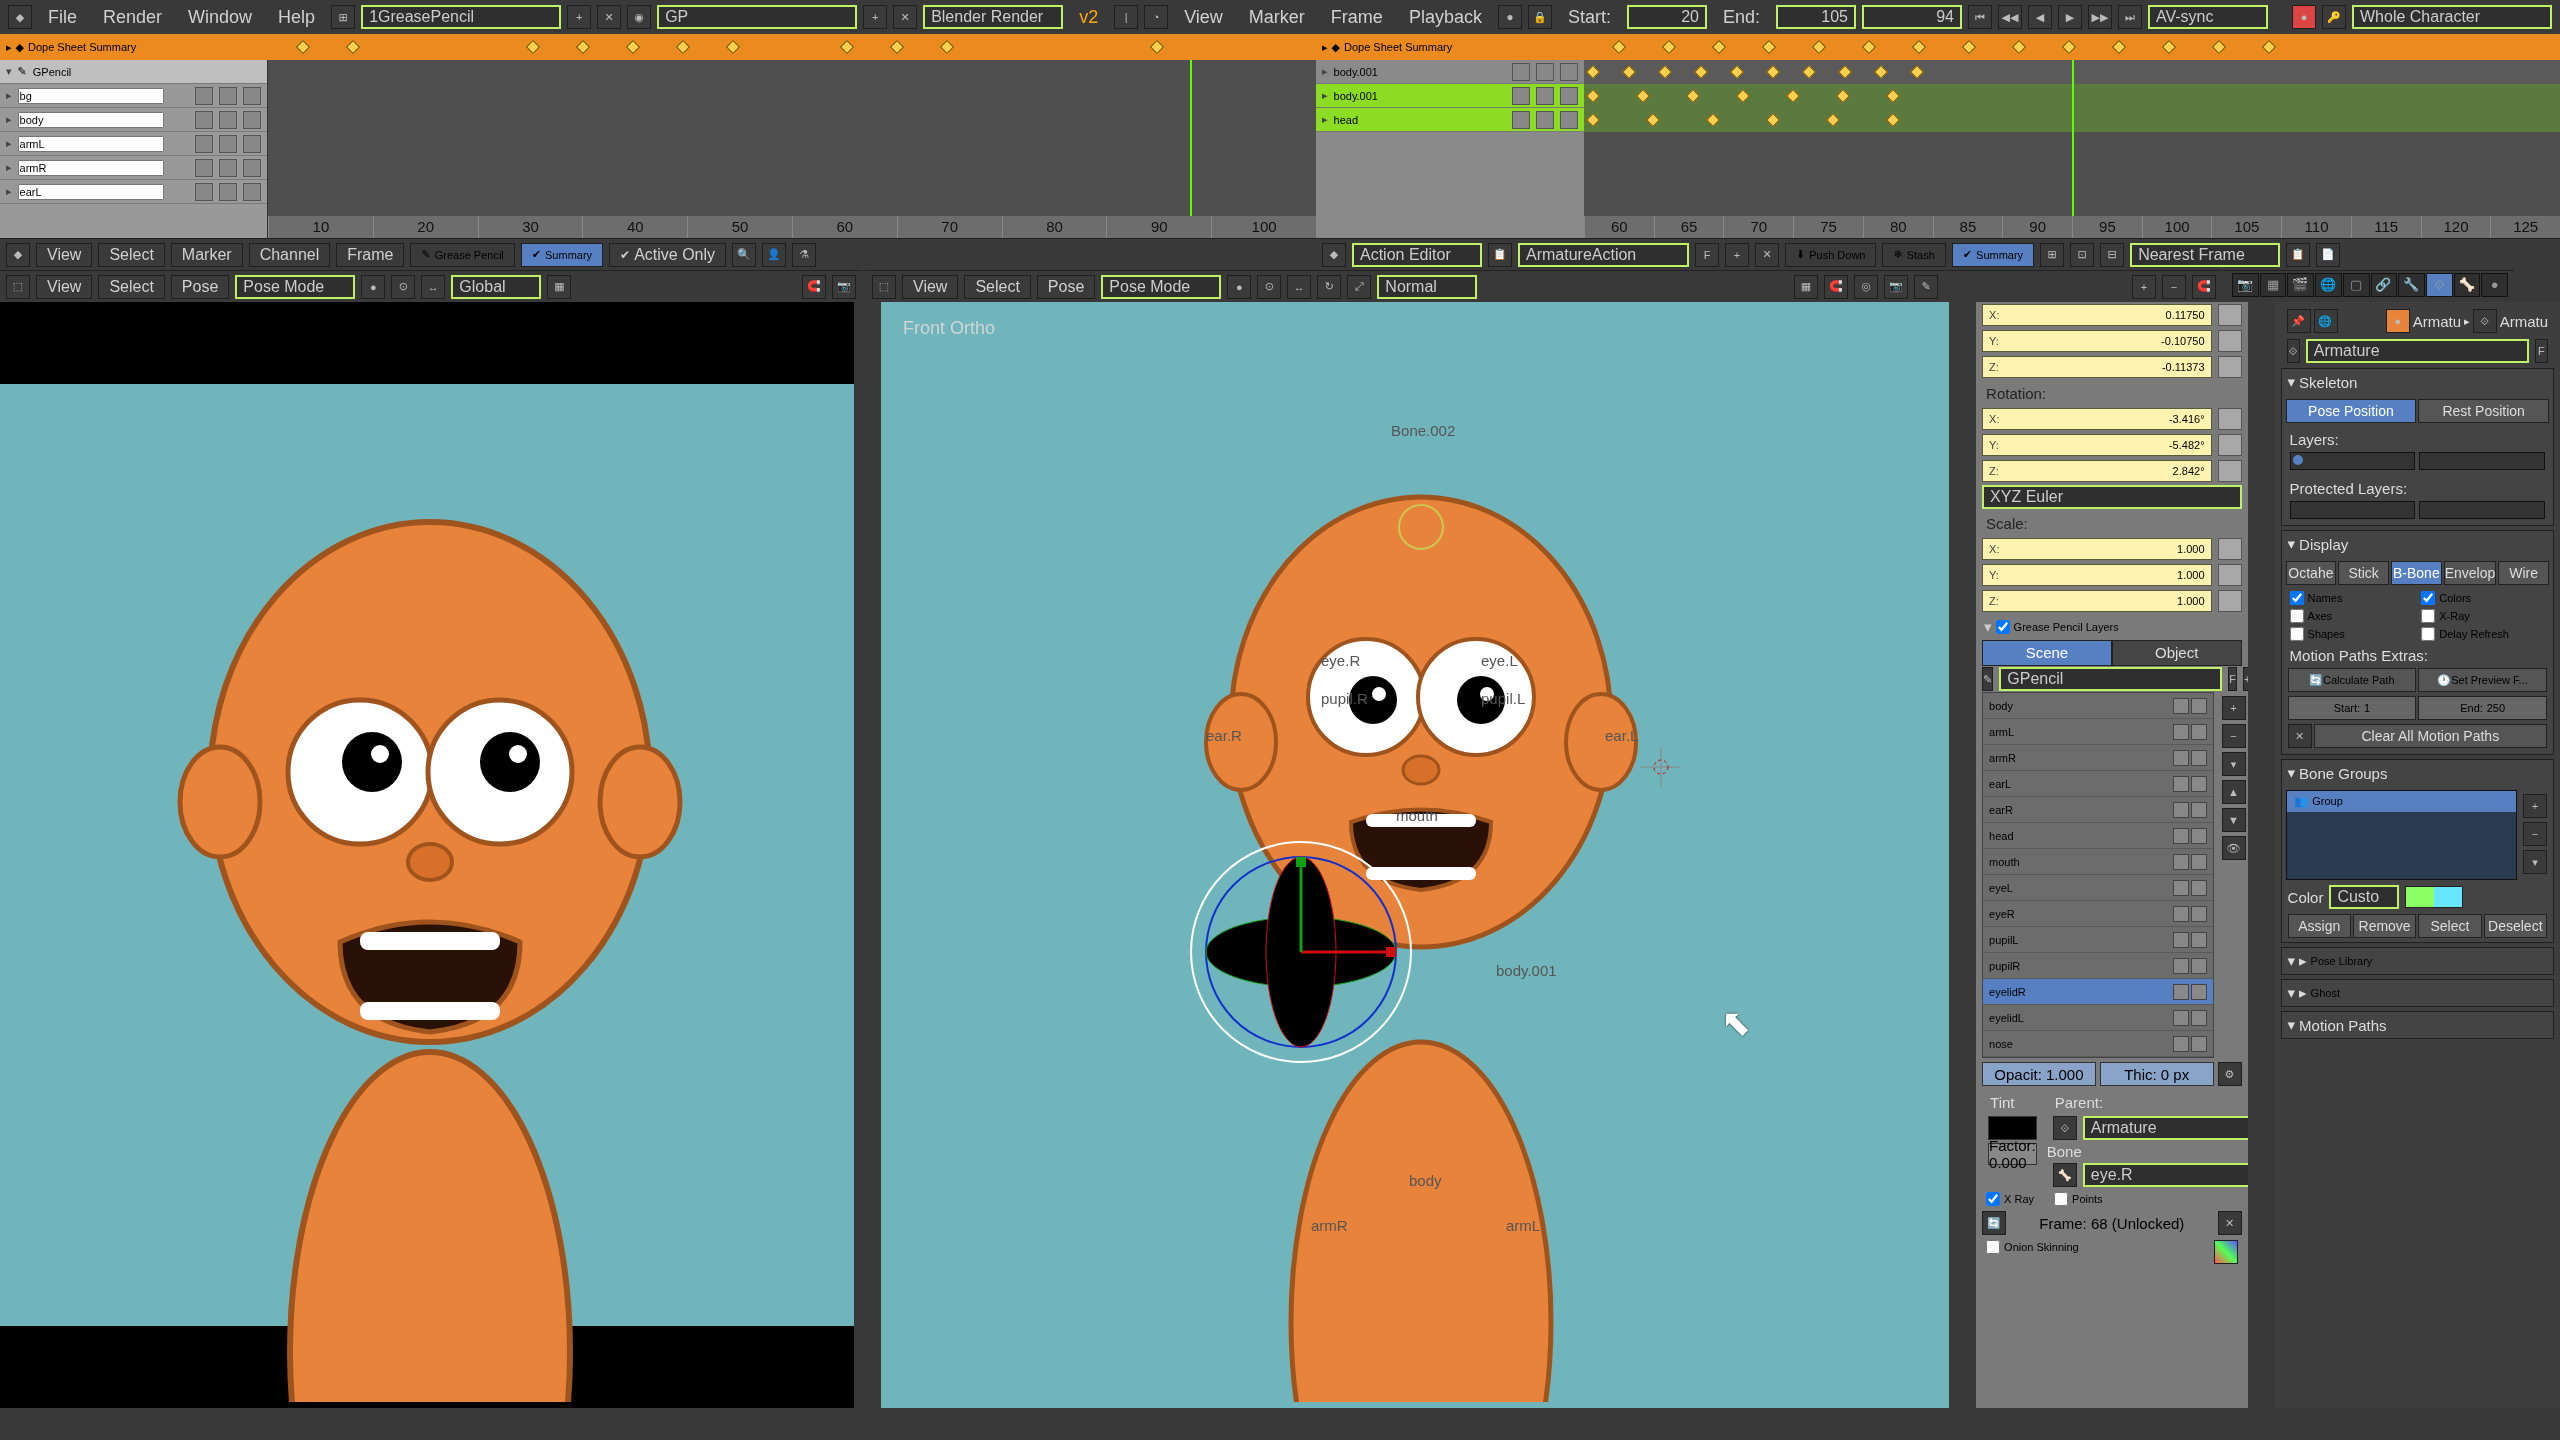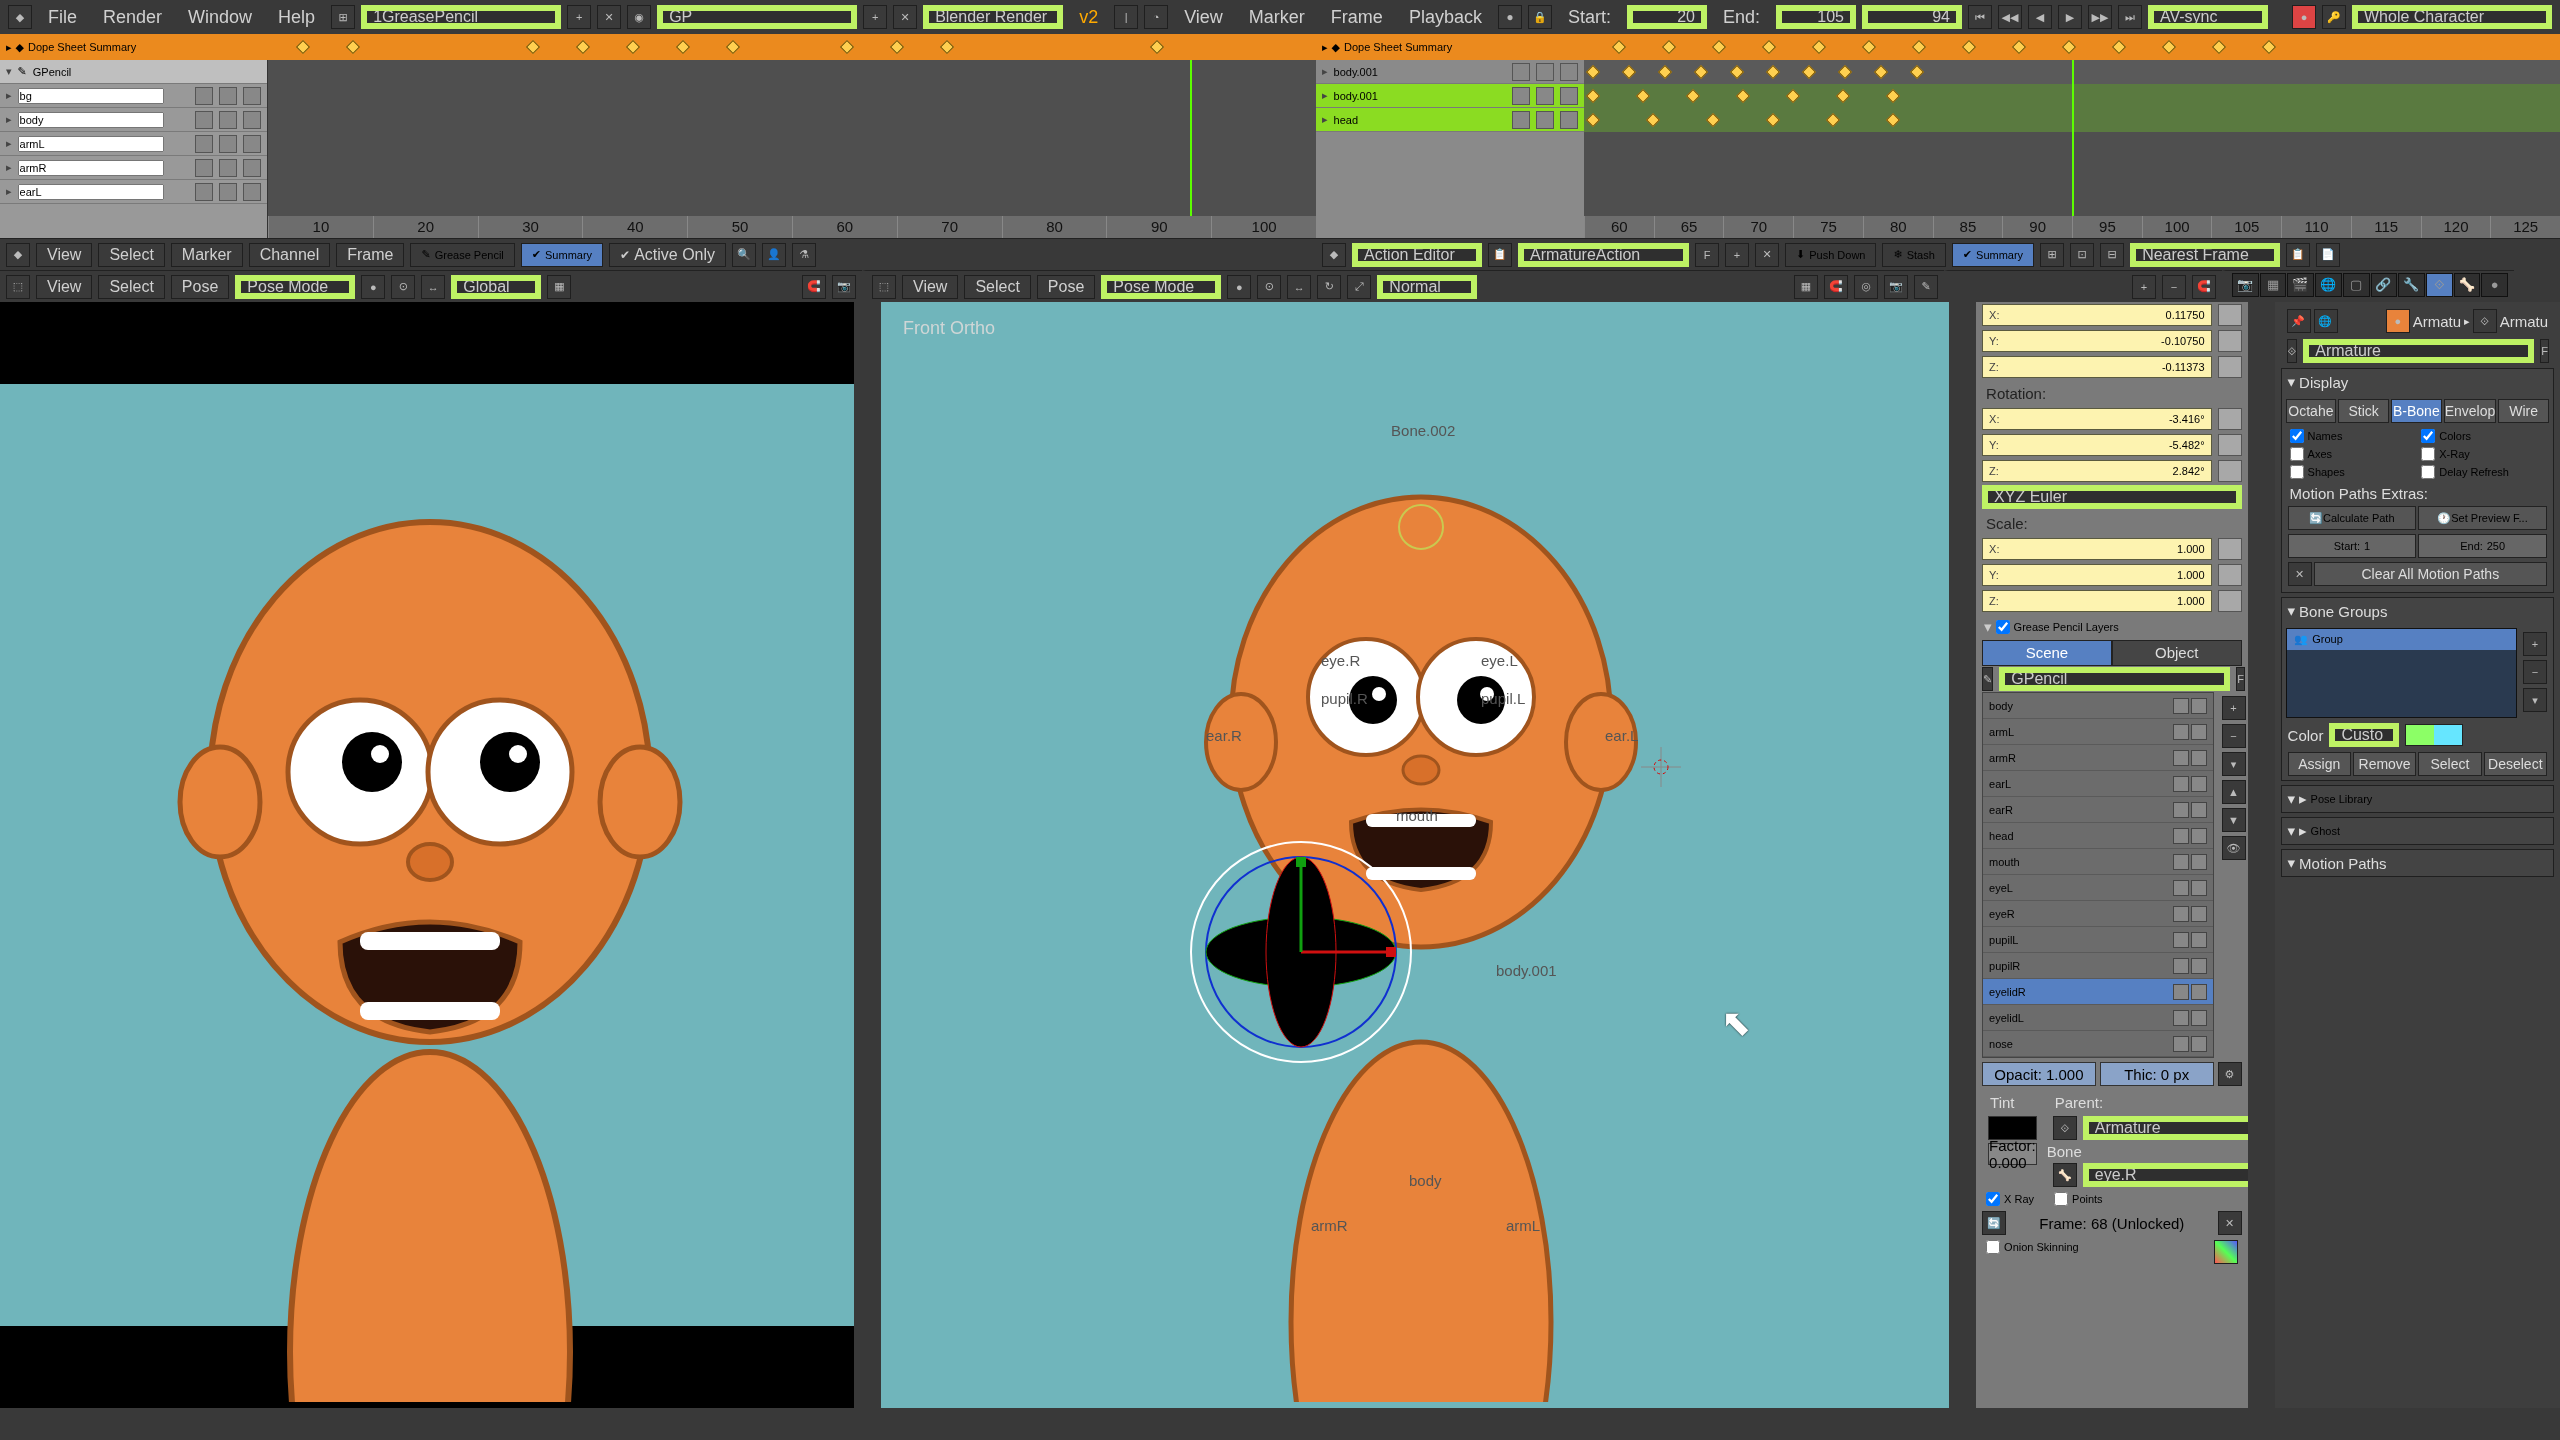--- a/index.html
+++ b/index.html
@@ -1,20 +1,20 @@
 <!DOCTYPE html>
 <html><head>
 <meta charset="utf-8">
 <style>
 * { margin: 0; padding: 0; box-sizing: border-box; font-family: "Segoe UI", Arial, sans-serif; font-size: 11px; color: #000; }
 body { background: #393939; width: 2560px; height: 1440px; overflow: hidden; }
 
 .topbar { height: 34px; background: #393939; display: flex; align-items: center; padding: 0 8px; gap: 6px; }
 .menu-item { color: #d0d0d0; font-size: 18px; padding: 0 10px; cursor: pointer; }
-.tb-select { background: #2f2f2f; color: #ccc; border: 6px solid #bef264; height: 24px; padding: 0 6px; font-size: 16px; }
+.tb-select { background: #2f2f2f; color: #ccc; border: 2px solid #bef264; height: 24px; padding: 0 6px; font-size: 16px; }
 
 .dope-row { height: 236px; display: flex; }
 
 .dope-left { width: 1316px; display: flex; flex-direction: column; }
 .dope-right { flex: 1; display: flex; flex-direction: column; }
 
 .dope-hdr { height: 26px; background: #eb8a1e; display: flex; align-items: center; padding: 0 6px; gap: 4px; font-size: 16px; color: #000; font-weight: 500; }
 .dope-hdr.wide { position: relative; }
 .dope-hdr .spread { width: 268px; }
 .dope-keys { flex: 1; height: 26px; display: flex; align-items: center; gap: 40px; padding-left: 20px; }
@@ -793,20 +793,39 @@
       <span style="color:#ddd">▸</span>
       <span class="t-ic">⟐</span>
       <span style="color:#ddd;font-size:15px">Armatu</span>
     </div>
     <div class="nrow">
         <span class="t-ic">⟐</span>
         <input class="tb-select" style="flex: 1 1 0%;" value="Armature">
         <span class="t-ic">F</span>
       </div>
 
+    <div class="r-section">
+      <div class="r-head">Skeleton</div>
+      <div class="row-btns" style="padding:4px">
+        <div class="b active">Pose Position</div>
+        <div class="b">Rest Position</div>
+      </div>
+      <div class="sect">Layers:</div>
+      <div style="padding:0 8px 6px;display:flex;gap:4px">
+        <div style="flex:1;height:18px;background:#333;border:1px solid #111;position:relative">
+            <span style="position:absolute;left:2px;top:2px;width:10px;height:10px;background:#5680c2;border-radius:50%"></span>
+          </div>
+        <div style="flex:1;height:18px;background:#333;border:1px solid #111"></div>
+      </div>
+      <div class="sect">Protected Layers:</div>
+      <div style="padding:0 8px 6px;display:flex;gap:4px">
+        <div style="flex:1;height:18px;background:#333;border:1px solid #111"></div>
+        <div style="flex:1;height:18px;background:#333;border:1px solid #111"></div>
+      </div>
+    </div>
 
     <div class="r-section">
       <div class="r-head">Display</div>
       <div class="row-btns" style="padding:4px">
         <div class="b">Octahe</div>
         <div class="b">Stick</div>
         <div class="b active">B-Bone</div>
         <div class="b">Envelop</div>
         <div class="b">Wire</div>
       </div>

